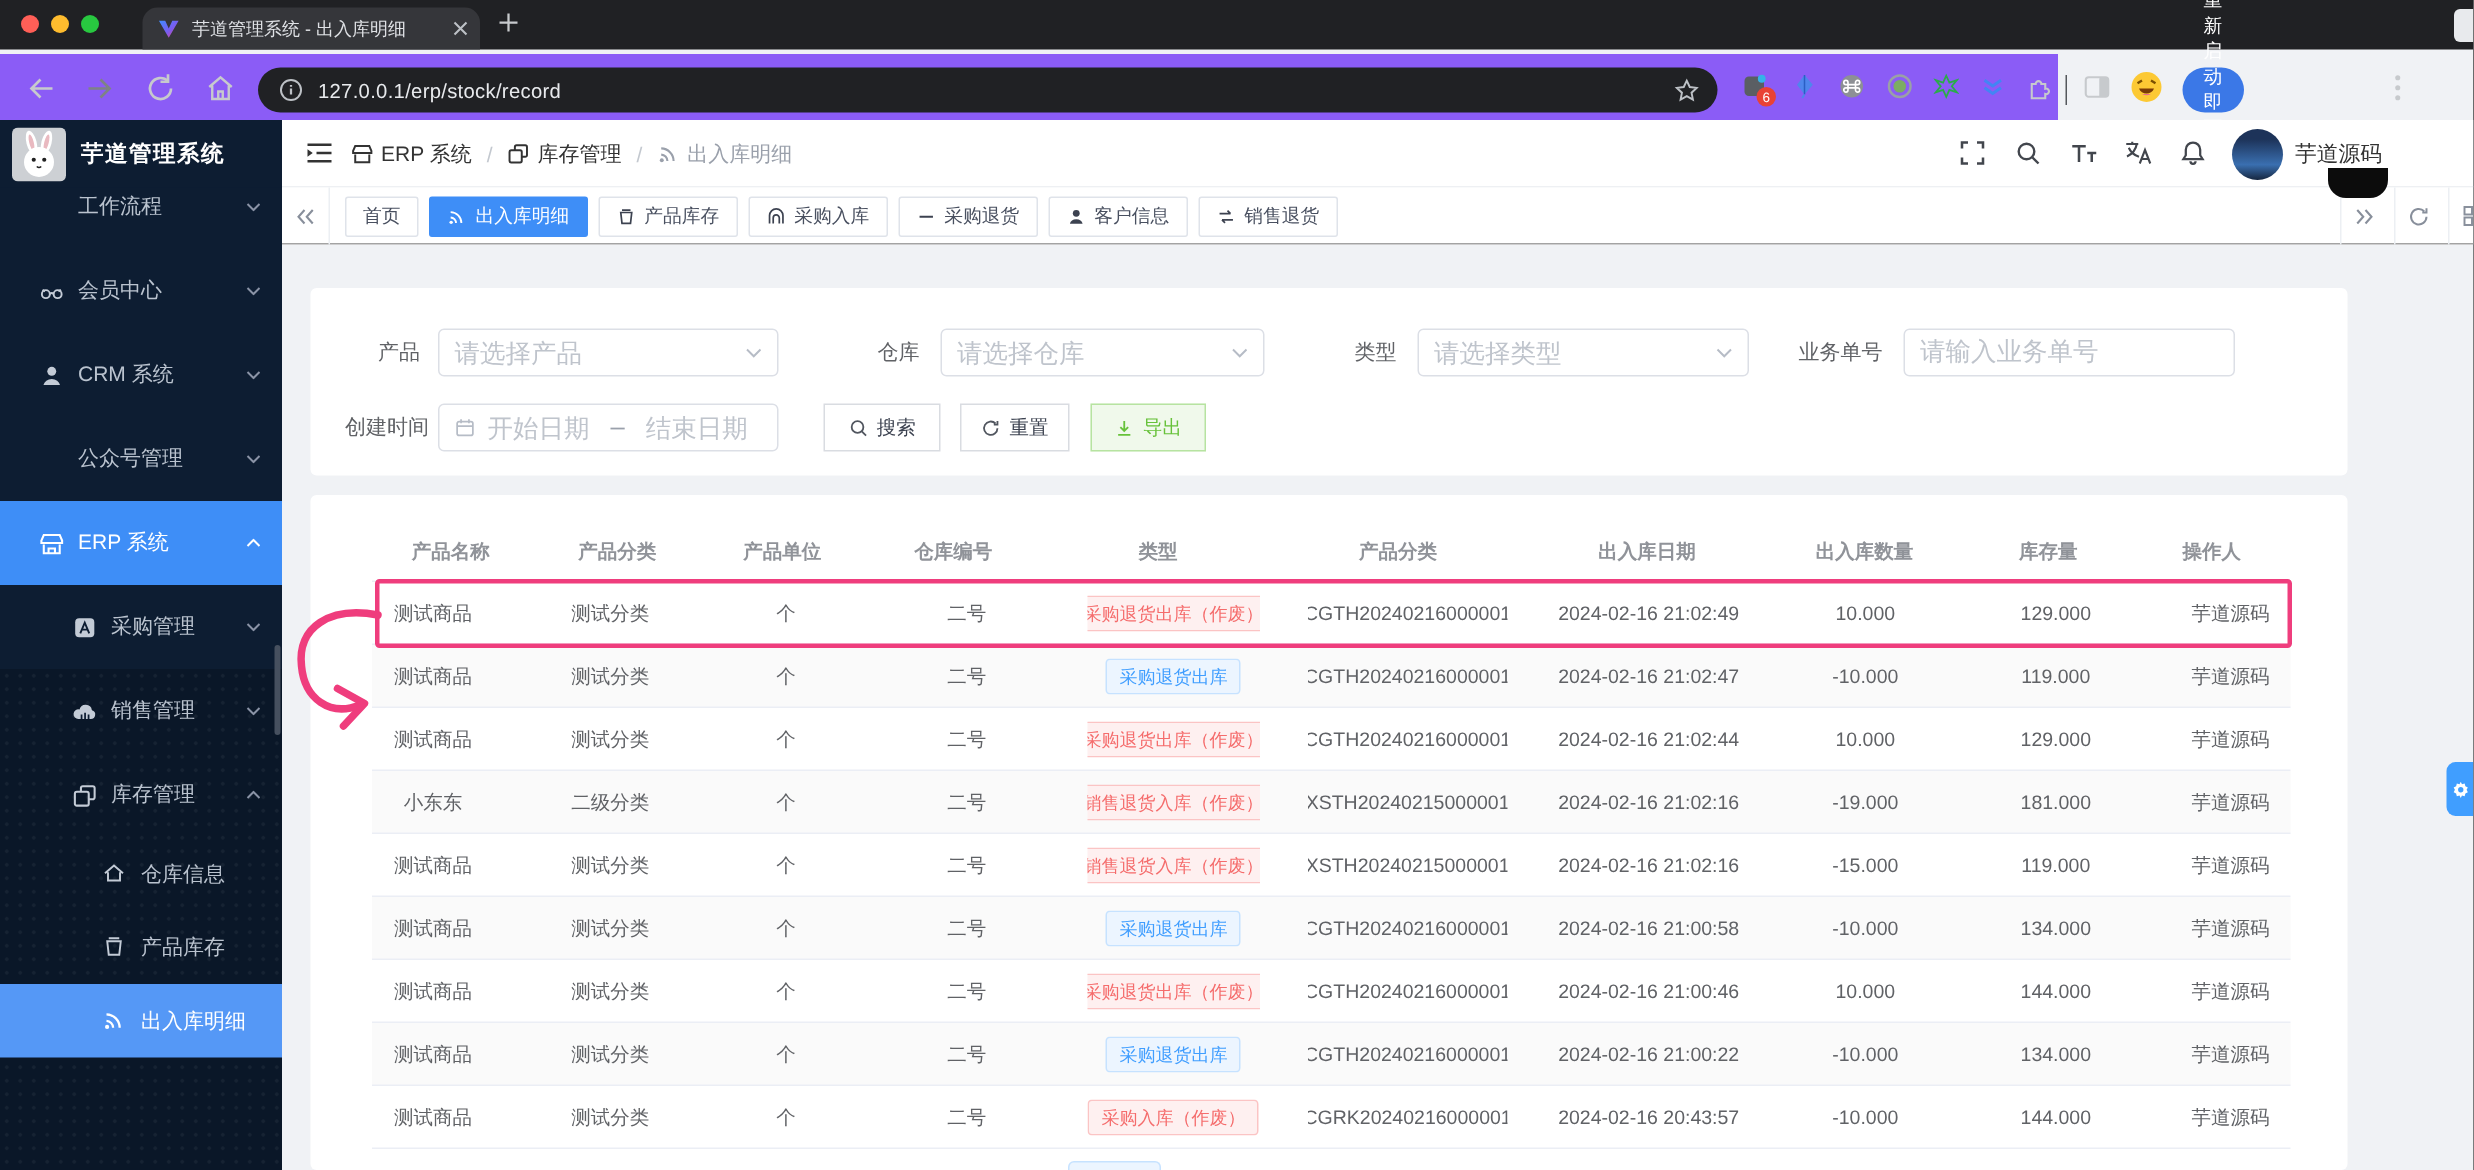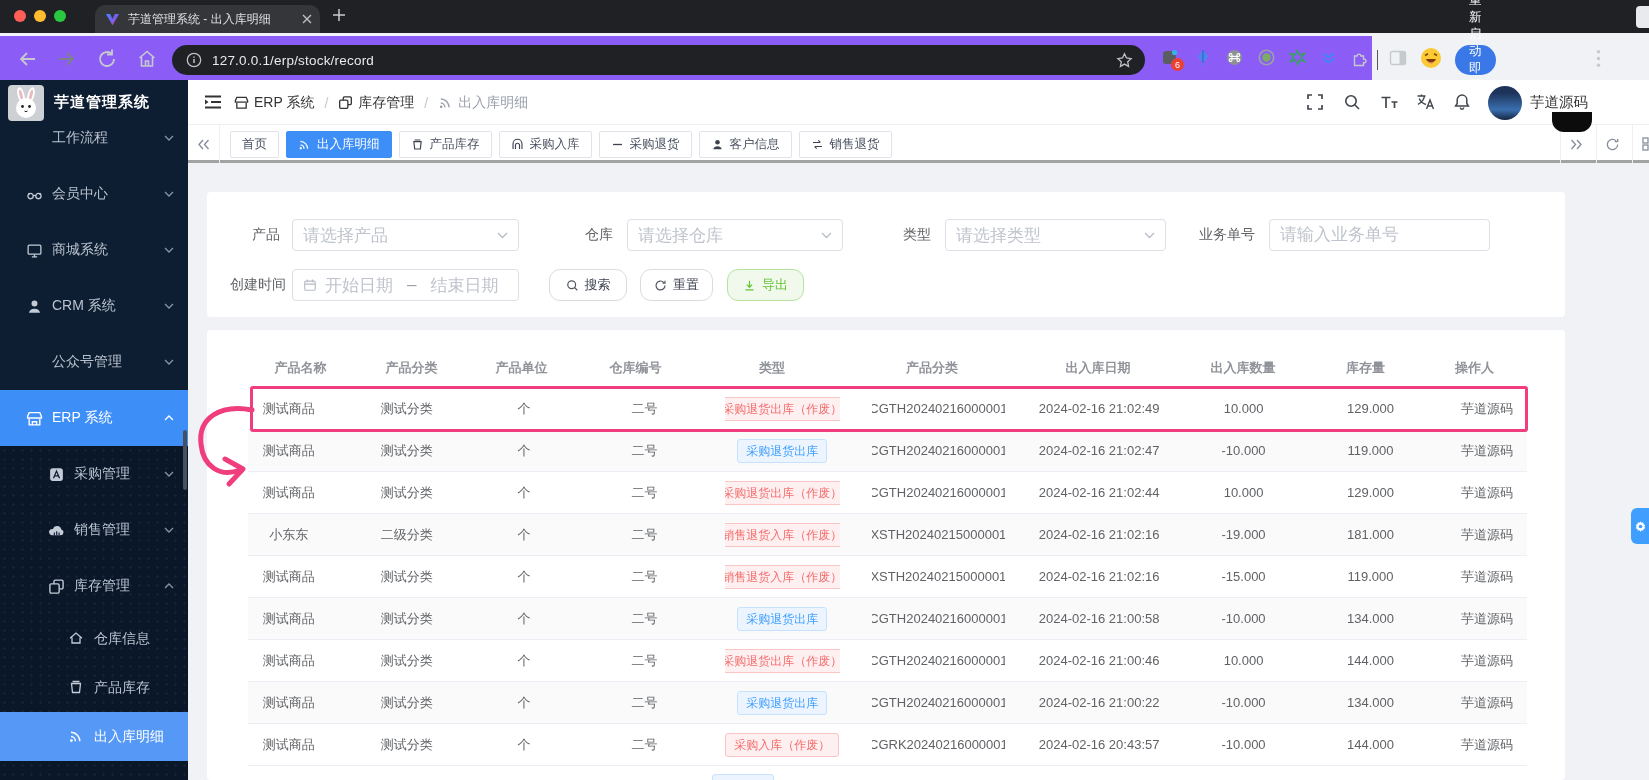--- a/index.html
+++ b/index.html
@@ -62,21 +62,21 @@
   .crumbs{position:absolute;left:46px;top:0;height:45px;display:flex;align-items:center;font-size:14px;color:#333;}
   .crumb{display:flex;align-items:center;gap:5px;}
   .crumb .cic{color:#333;}
   .crumb.muted,.crumb.muted .cic{color:#9aa0ab;}
   .csep{margin:0 10px;color:#c3c8cf;}
   .hic{position:absolute;top:13px;color:#42464d;}
   .havatar{position:absolute;left:1300px;top:6px;width:34px;height:34px;border-radius:50%;
     background:linear-gradient(180deg,#1d3359 20%,#3a6fb0 70%,#16263f);}
   .huser{position:absolute;left:1342px;top:13px;font-size:14.5px;color:#333;white-space:nowrap;}
 
-  .vtabsbar{position:absolute;left:0;top:45px;width:1461px;height:38px;background:#fff;border-bottom:3px solid #a3a3a3;}
+  .vtabsbar{position:absolute;left:0;top:45px;width:1461px;height:38px;background:#fff;border-bottom:1px solid #a3a3a3;}
   .tbbtn{position:absolute;top:0;height:38px;width:32px;display:flex;align-items:center;justify-content:center;color:#888f9b;}
   .tbbtn.l{left:0;border-right:1px solid #eceff3;}
   .vtabs{position:absolute;left:42px;top:0;height:38px;display:flex;align-items:center;gap:7px;}
   .vtab{display:inline-flex;align-items:center;gap:6px;height:27px;padding:0 11px;border:1px solid #dfe3ea;
     border-radius:2px;background:#fff;font-size:12.5px;color:#495060;cursor:pointer;white-space:nowrap;}
   .vtab .tic{width:13px;height:13px;color:#3c4250;}
   .vtab.active{background:#3e8ef7;border-color:#3e8ef7;color:#fff;}
   .vtab.active .tic{color:#fff;}
 
   
@@ -85,21 +85,21 @@
   .fitem{position:absolute;height:32px;display:flex;align-items:center;}
   .flabel{justify-content:flex-end;font-size:14px;color:#606266;}
   .sel,.txt,.dr{border:1px solid #dcdfe6;border-radius:4px;background:#fff;font-size:17px;color:#bfc4cc;
     display:flex;align-items:center;padding:0 10px;height:32px;}
   .sel .ph{flex:1;}
   .sel .dchev{color:#b6bcc6;}
   input.txt{outline:none;width:100%;}
   input.txt::placeholder{color:#bfc4cc;}
   .dr .cal{color:#b6bcc6;margin-right:8px;}
   .dr .dsep{margin:0 14px;color:#9aa0ab;}
-  .fbtn{position:absolute;height:32px;border:1px solid #d9dce1;border-radius:11px;background:#fff;color:#3c4250;
+  .fbtn{position:absolute;height:32px;border:1px solid #d9dce1;border-radius:0;background:#fff;color:#3c4250;
     font-size:13px;display:flex;align-items:center;justify-content:center;gap:6px;cursor:pointer;}
   .fbtn .bic{width:13px;height:13px;color:#51565f;}
   .fbtn.export{background:#f0f9eb;border-color:#b7e3a1;color:#67c23a;}
   .fbtn.export .bic{color:#67c23a;}
 
   
   .tablecard{left:19px;top:250px;width:1358px;height:450px;padding:18px 38px 0 41px;overflow:hidden;}
   .thead{display:flex;height:40px;align-items:center;border-bottom:1px solid #ebeef5;}
   .th{font-size:13px;color:#909399;font-weight:bold;text-align:center;}
   .tr{display:flex;height:42px;align-items:center;border-bottom:1px solid #ebeef5;gap:32px;}
@@ -298,34 +298,20 @@
             </svg>
           </span>
         <span class="lbl">会员中心</span>
         <span class="chev">
             <svg width="10" height="6" viewBox="0 0 10 6">
               <path d="M1 1l4 4 4-4" fill="none" stroke="currentColor" stroke-width="1.3"></path>
             </svg>
           </span>
       </div>
 
-      <div class="mi">
-        <span class="ic">
-            <svg width="17" height="17" viewBox="0 0 16 16">
-              <rect x="2" y="3" width="12" height="8.5" rx="1" fill="none" stroke="currentColor" stroke-width="1.2"></rect>
-              <path d="M8 11.5V14M5.5 14h5" stroke="currentColor" stroke-width="1.2" fill="none"></path>
-            </svg>
-          </span>
-        <span class="lbl">商城系统</span>
-        <span class="chev">
-            <svg width="10" height="6" viewBox="0 0 10 6">
-              <path d="M1 1l4 4 4-4" fill="none" stroke="currentColor" stroke-width="1.3"></path>
-            </svg>
-          </span>
-      </div>
 
       <div class="mi">
         <span class="ic">
             <svg width="17" height="17" viewBox="0 0 16 16">
               <circle cx="8" cy="5.2" r="2.8" fill="currentColor"></circle>
               <path d="M2.8 13.8a5.3 4.6 0 0 1 10.4 0z" fill="currentColor"></path>
             </svg>
           </span>
         <span class="lbl">CRM 系统</span>
         <span class="chev">

